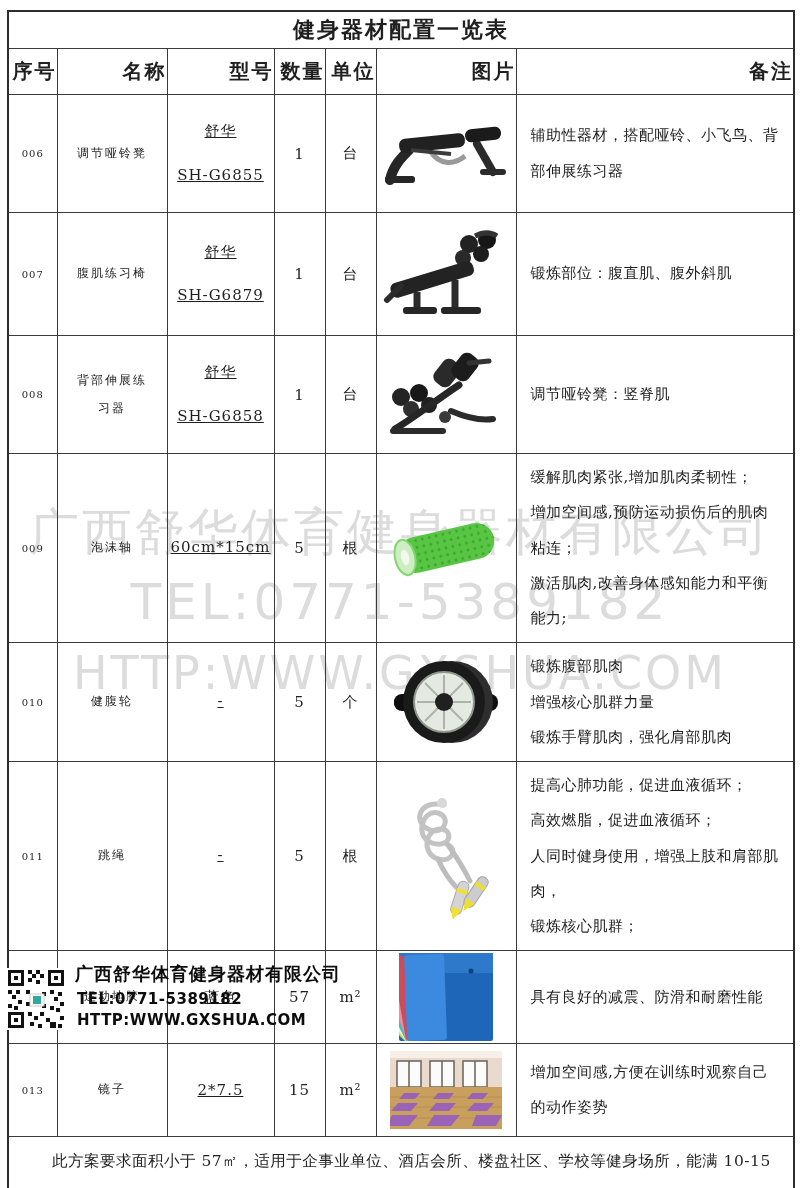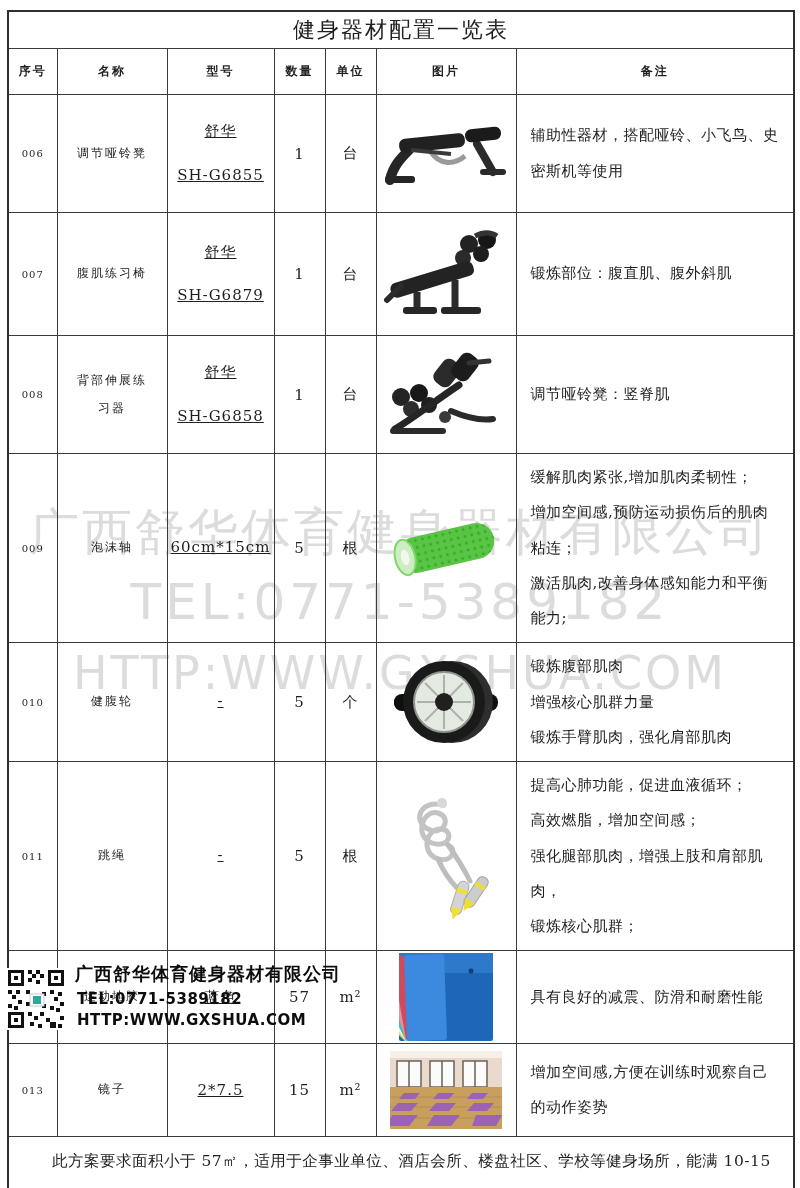--- a/index.html
+++ b/index.html
@@ -14,22 +14,22 @@
     font-family:"DejaVu Sans","Liberation Sans",sans-serif;color:#dcdcdc;pointer-events:none;
   }
   .wm1{font-size:50px;letter-spacing:3px;line-height:68px;white-space:nowrap;}
   .wm2{font-size:50px;letter-spacing:4px;line-height:72px;white-space:nowrap;}
   .wm3{font-size:46px;letter-spacing:3px;line-height:70px;white-space:nowrap;}
   
   .sheet{position:absolute;left:7px;top:10px;z-index:1;}
   table{border-collapse:collapse;table-layout:fixed;width:786px;background:transparent;}
   td{border:1px solid #3a3a3a;text-align:center;vertical-align:middle;padding:0;background:transparent;}
   table{border:2px solid #2e2e2e;}
-  .title-cell{height:36px;font-size:22px;font-weight:normal;letter-spacing:2px;}
-  .head-cell{height:45px;font-size:12px;font-weight:bold;letter-spacing:2px;}
+  .title-cell{height:36px;font-size:22px;font-weight:bold;letter-spacing:2px;}
+  .head-cell{height:45px;font-size:20px;font-weight:bold;letter-spacing:2px;text-align:right;}
   .c-no{font-size:10px;letter-spacing:1px;}
   .c-name{font-size:12px;letter-spacing:2px;line-height:2.3;padding:0 19px;}
   .c-model{font-size:15px;letter-spacing:1px;text-decoration:underline;}
   .c-model .ml{line-height:2.9;}
   .c-qty,.c-unit{font-size:15px;letter-spacing:1px;}
   .c-img{padding:2px;}
   .c-rem{text-align:left;vertical-align:middle;padding:6px 10px 6px 14px;}
   .c-rem .rl{font-size:15px;line-height:2.35;letter-spacing:0.5px;}
   .footer-cell{text-align:left;vertical-align:top;height:82px;}
   .footer-cell p{margin:6px 12px 0 12px;font-size:15.5px;line-height:2.45;text-indent:2em;letter-spacing:0.5px;}
@@ -93,21 +93,21 @@
         <rect x="4" y="62" width="30" height="7" rx="3" fill="#262626"></rect>
         <path d="M96 30 L112 58" stroke="#2b2b2b" stroke-width="8" stroke-linecap="round"></path>
         <rect x="99" y="55" width="26" height="6" rx="3" fill="#2b2b2b"></rect>
         <path d="M50 38 C58 50 72 52 84 42" stroke="#9a9a9a" stroke-width="5" fill="none"></path>
         <rect x="18" y="22" width="66" height="14" rx="6" fill="#212121" transform="rotate(-6 51 29)"></rect>
         <rect x="84" y="14" width="36" height="13" rx="6" fill="#1b1b1b" transform="rotate(-6 102 20)"></rect>
         <path d="M30 36 L70 40" stroke="#3a3a3a" stroke-width="4"></path>
       </svg>
     </td>
     <td class="c-rem">
-      <div class="rl">辅助性器材，搭配哑铃、小飞鸟、史密斯机等使用</div>
+      <div class="rl">辅助性器材，搭配哑铃、小飞鸟、背部伸展练习器</div>
     </td>
   </tr>
 
   <tr style="height:123px">
     <td class="c-no">007</td>
     <td class="c-name">腹肌练习椅</td>
     <td class="c-model">
       <div class="ml">舒华</div>
       <div class="ml">SH-G6879</div>
     </td>
@@ -239,22 +239,22 @@
         <g transform="rotate(34 78 100)">
           <rect x="72" y="82" width="11" height="34" rx="5" fill="#cccccc" stroke="#a2a2a2"></rect>
           <path d="M72 110 L83 110 L77.5 122 Z" fill="#ece02a"></path>
           <rect x="72" y="90" width="11" height="4" fill="#ece02a"></rect>
         </g>
         <circle cx="44" cy="10" r="5" fill="#d8d8d8"></circle>
       </svg>
     </td>
     <td class="c-rem">
       <div class="rl">提高心肺功能，促进血液循环；</div>
-      <div class="rl">高效燃脂，增加空间感；</div>
-      <div class="rl">强化腿部肌肉，增强上肢和肩部肌肉，</div>
+      <div class="rl">高效燃脂，促进血液循环；</div>
+      <div class="rl">人同时健身使用，增强上肢和肩部肌肉，</div>
       <div class="rl">锻炼核心肌群；</div>
     </td>
   </tr>
 
   <tr style="height:93px">
     <td class="c-no">012</td>
     <td class="c-name">运动地胶</td>
     <td class="c-model">
       <div class="ml">蓝色</div>
     </td>

